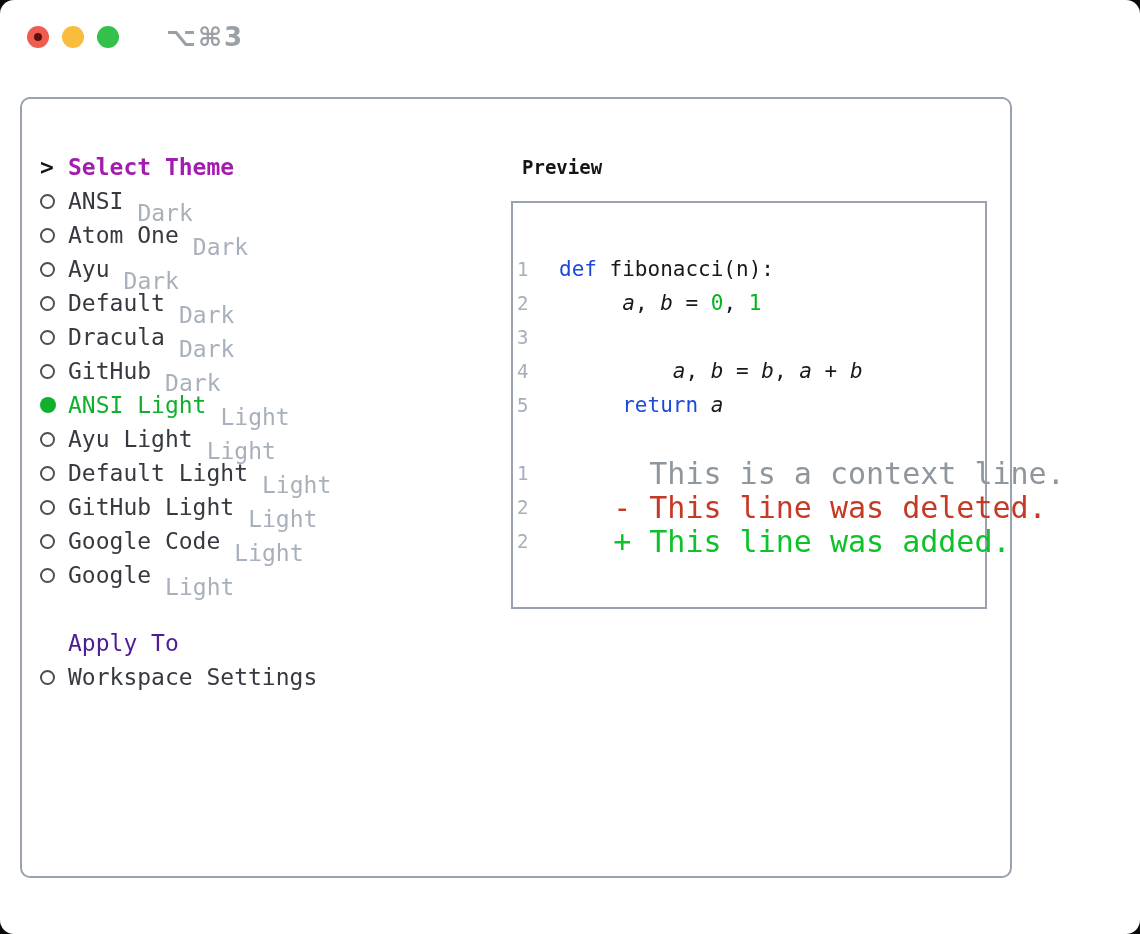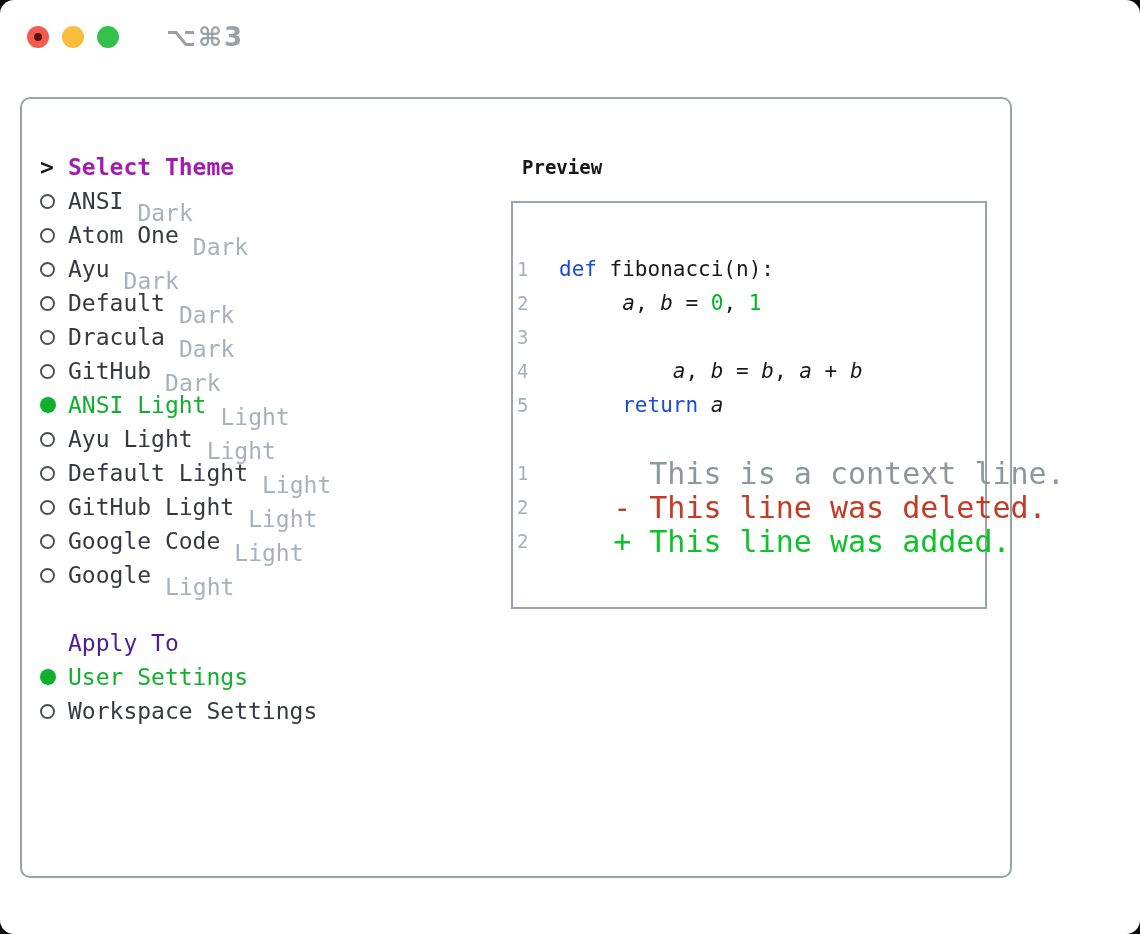--- a/index.html
+++ b/index.html
@@ -172,26 +172,20 @@
       <div class="row"></div>
 
       <div class="row">
         <span class="cell-pre"></span>
         <span class="apply-hdr">Apply To</span>
       </div>
 
       <div id="apply-list">
           <div class="row">
             <span class="cell-pre">
-              <span class="radio sel"></span>
-            </span>
-            <span class="opt-label sel">User Settings</span>
-          </div>
-          <div class="row">
-            <span class="cell-pre">
               <span class="radio"></span>
             </span>
             <span class="opt-label">Workspace Settings</span>
           </div>
         </div>
 
       <div class="row"></div>
 
     </div>
 

